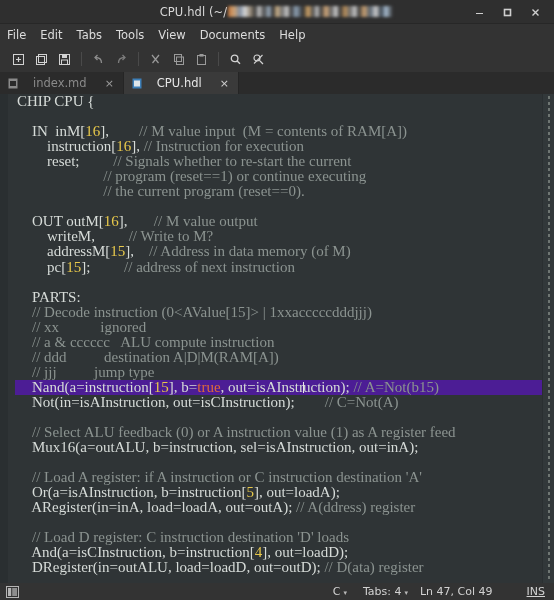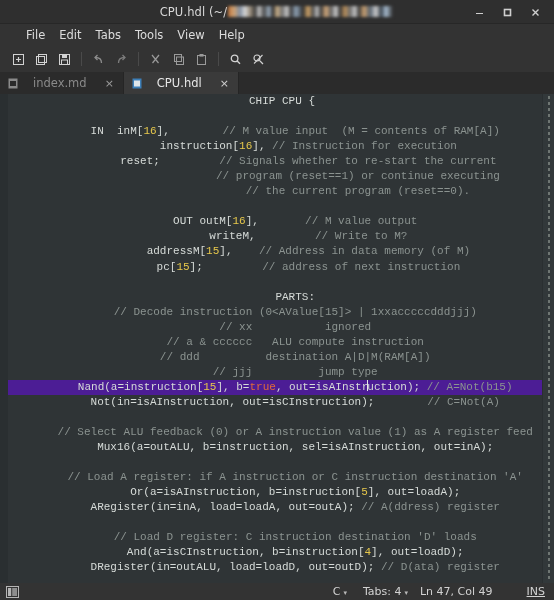--- a/index.html
+++ b/index.html
@@ -3,21 +3,21 @@
 <meta charset="utf-8">
 <style>
   * { box-sizing: border-box; margin: 0; padding: 0; }
   html, body {
     width: 554px; height: 600px;
     overflow: hidden;
     background: #2d2d2d;
     font-family: "DejaVu Sans", "Liberation Sans", sans-serif;
     -webkit-font-smoothing: antialiased;
   }
-  .window { width: 554px; height: 600px; display: flex; flex-direction: column; background: #333333; text-align: center; }
+  .window { width: 554px; height: 600px; display: flex; flex-direction: column; background: #333333; }
 
   
   .titlebar {
     height: 24px; background: #2f2f2f;
     display: flex; align-items: center; justify-content: center;
     position: relative; flex: 0 0 24px;
     border-bottom: 1px solid #272727;
   }
   .titlebar-text {
     font-size: 11.5px; color: #d8d8d8; letter-spacing: .1px;
@@ -39,21 +39,21 @@
         #38424c 153px, #a8bccf 158px, #2f2f2f 165px);
   }
   .wbtns { position: absolute; right: 6px; top: 0; height: 24px; display: flex; align-items: center; gap: 2px; }
   .wbtn { width: 26px; height: 22px; display: flex; align-items: center; justify-content: center;
           color: #cfcfcf; font-size: 11px; line-height: 1; }
   .wbtn svg { display: block; }
 
   
   .menubar {
     height: 22px; background: #333333; display: flex; align-items: center;
-    padding-left: 19px; flex: 0 0 22px; gap: 0;
+    padding-left: 0; flex: 0 0 22px; gap: 0;
   }
   .menu-item { font-size: 11.5px; color: #dcdcdc; padding: 2px 7px; line-height: 14px; }
 
   
   .toolbar {
     height: 26px; background: #333333; display: flex; align-items: center;
     padding-left: 7px; flex: 0 0 26px; gap: 0;
   }
   .tbtn { width: 23px; height: 22px; display: flex; align-items: center; justify-content: center; }
   .tbtn svg { display: block; }
@@ -69,23 +69,23 @@
   .tab.active { background: #3a3a3a; color: #e6e6e6; }
   .tab .ficon { width: 10px; height: 11px; display: block; }
   .tab .tclose { font-size: 11px; color: #9a9a9a; margin-left: 3px; }
   .tab.active .tclose { color: #cfcfcf; }
 
   
   .editor-wrap { flex: 1 1 auto; position: relative; background: #2f3436; overflow: hidden; display: flex; }
   .gutter { width: 8px; background: #2a2f31; flex: 0 0 8px; }
   .code {
     flex: 1 1 auto; position: relative; overflow: hidden;
-    font-family: Liberation Mono, monospace;
-    font-size: 11px; line-height: 15.05px; color: #d6dbd8;
-    padding-top: 0px; white-space: pre;
+    font-family: Liberation Serif, serif;
+    font-size: 15px; line-height: 15.05px; color: #d6dbd8;
+    padding-top: 0px; white-space: pre; margin-left: 7px;
   }
   .ln { padding-left: 2px; height: 15.05px; }
   .ln.cur { background: #4c1d95; }
   .cm { color: #8b9390; }
   .num { color: #e7c84b; }
   .kw { color: #e06a3a; }
   .cursor {
     display: inline-block; width: 1px; height: 11px; background: #e6e6e6;
     vertical-align: -1px; margin: 0 -1px; position: relative;
   }
@@ -142,20 +142,21 @@
       </div>
     </div>
   </div>
 
   <div class="menubar">
     <div class="menu-item">File</div>
     <div class="menu-item">Edit</div>
     <div class="menu-item">Tabs</div>
     <div class="menu-item">Tools</div>
     <div class="menu-item">View</div>
+    <div class="menu-item">Documents</div>
     <div class="menu-item">Help</div>
   </div>
 
   <div class="toolbar">
     <div class="tbtn">
       <svg width="13" height="13" viewBox="0 0 13 13">
           <rect x="1.5" y="1.5" width="10" height="10" fill="none" stroke="#d2d2d2" stroke-width="1"></rect>
           <path d="M6.5 4 V9 M4 6.5 H9" stroke="#d2d2d2" stroke-width="1.2"></path>
         </svg>
     </div>

